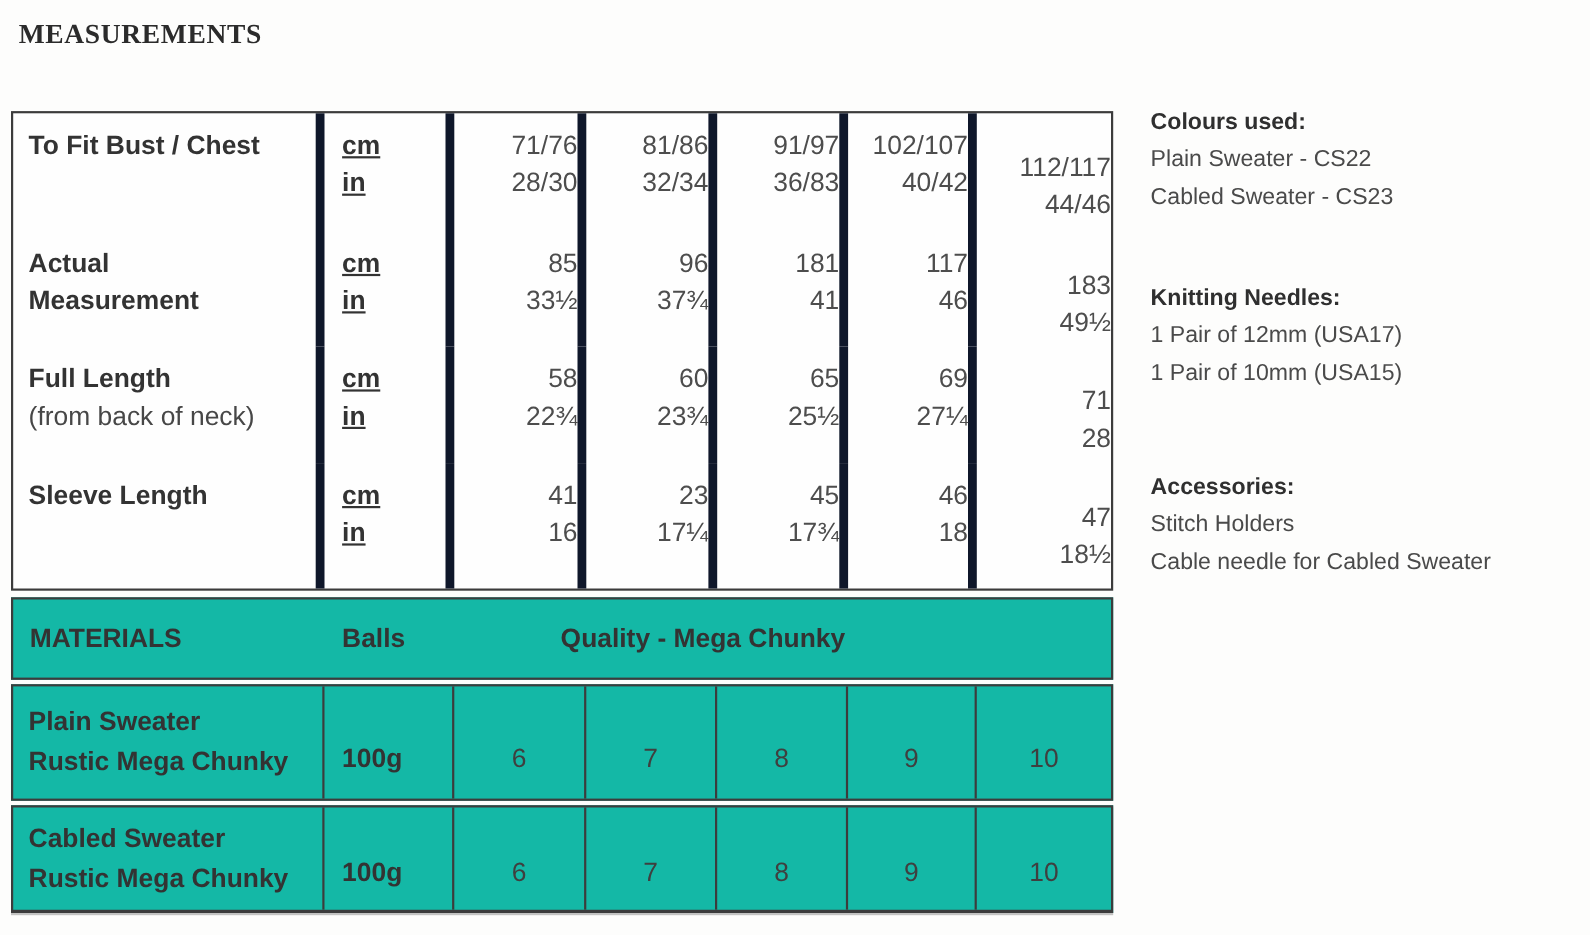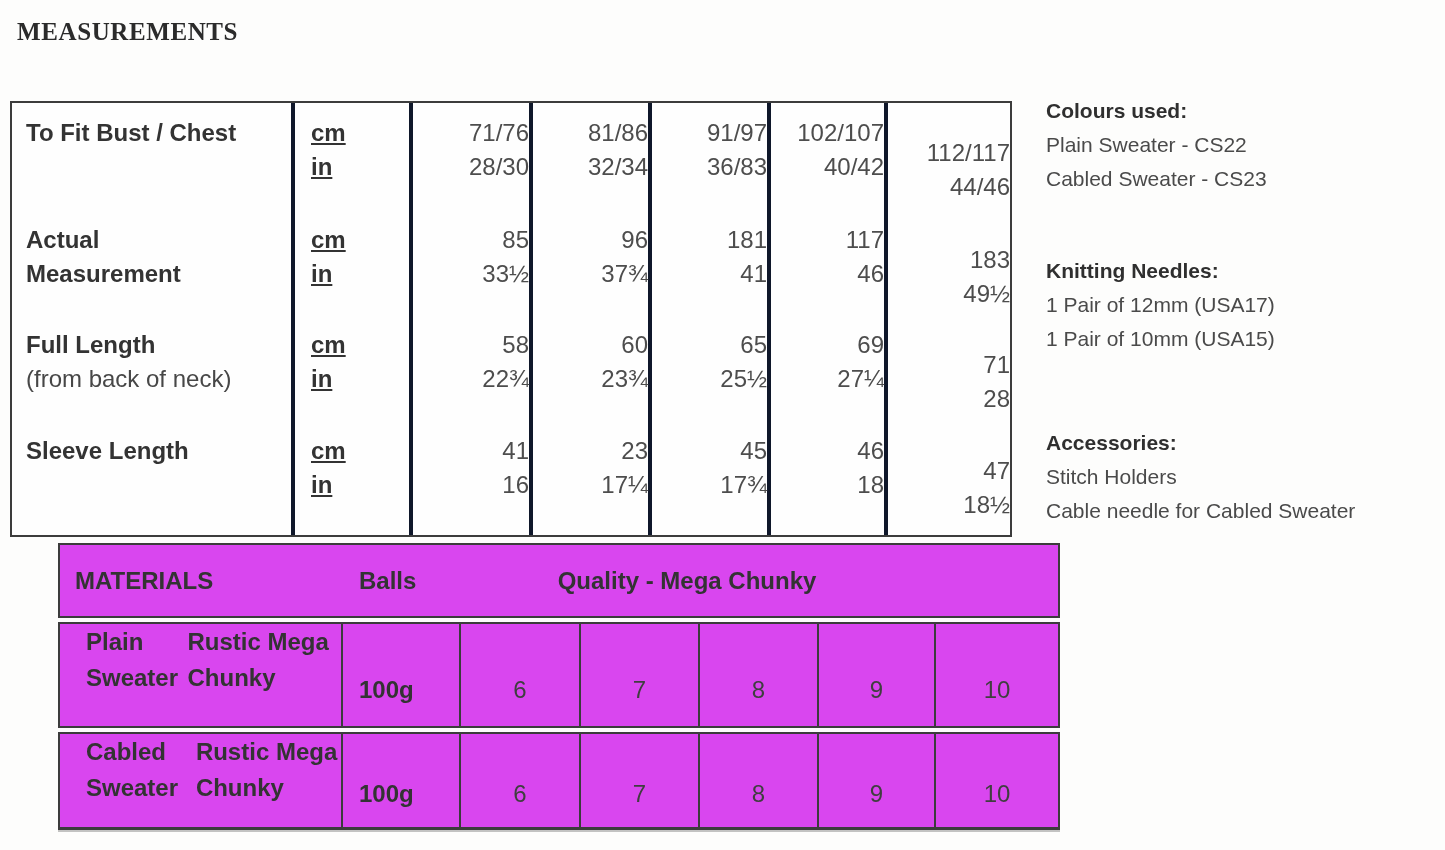--- a/index.html
+++ b/index.html
@@ -15,49 +15,49 @@
 
   
   .mgrid {
     position:absolute; left:10px; top:101px; width:1002px;
     display:grid; box-sizing:border-box;
     grid-template-columns:283px 118px 120px 119px 119px 117px 122px;
     grid-template-rows:107px 105px 106px 114px;
     border:2px solid #3c3c3c; background:#fefefe;
   }
   .mgrid > div {
-    border-right:4px solid #0f172a; box-sizing:border-box;
+    border-right:8px solid #0f172a; box-sizing:border-box;
     padding-top:13px; font-size:24px; line-height:34px;
   }
   .mgrid > div.lastcol { border-right:none;margin-top:20px; }
   .lblcell { padding-left:14px; font-weight:bold; color:#333; }
   .lblcell .plain { font-weight:normal; color:#474747; }
   .unitcell { padding-left:16px; font-weight:bold; color:#333;text-decoration:underline; }
   .valcell { text-align:right; color:#4d4d4d; }
 
   
   .band {
     position:absolute; left:10px; width:1002px; box-sizing:border-box;
-    border:2px solid #3c3c3c; background:#d946ef; font-size:24px;margin-left:48px;
+    border:2px solid #3c3c3c; background:#14b8a6; font-size:24px;
   }
   .band-materials { top:543px; height:75px; display:flex; align-items:center;
     font-weight:bold; color:#333; }
   .bm-label { width:283px; padding-left:15px; box-sizing:border-box; }
   .bm-balls { width:118px; padding-left:16px; box-sizing:border-box; }
   .bm-quality { width:452px; text-align:center; }
 
   .band-row { display:grid;
     grid-template-columns:283px 118px 120px 119px 119px 117px 122px; }
   .band-row > div { border-right:2px solid #3c3c3c; box-sizing:border-box; }
   .band-row > div.lastcol { border-right:none; }
   .band-plain { top:622px; height:106px; }
   .band-cabled { top:732px; height:98px; border-bottom-width:3px;
     box-shadow:0 2px 0 rgba(125,125,125,0.45); }
-  .name-cell { display:flex; flex-direction:row; justify-content:center;
-    padding-left:26px; font-weight:bold; color:#333; line-height:36px; }
+  .name-cell { display:flex; flex-direction:column; justify-content:center;
+    padding-left:14px; font-weight:bold; color:#333; line-height:36px; }
   .weight-cell { padding-left:16px; font-weight:bold; color:#333; }
   .count-cell { text-align:center; color:#3f3f3f; }
   .band-plain .weight-cell, .band-plain .count-cell { padding-top:52px; }
   .band-cabled .weight-cell, .band-cabled .count-cell { padding-top:46px; }
 
   
   .side-section { position:absolute; left:1046px; font-size:21px;
     line-height:34px; color:#4a4a4a; }
   .side-heading { font-weight:bold; color:#2f2f2f; }
   .s-colours { top:94px; }

